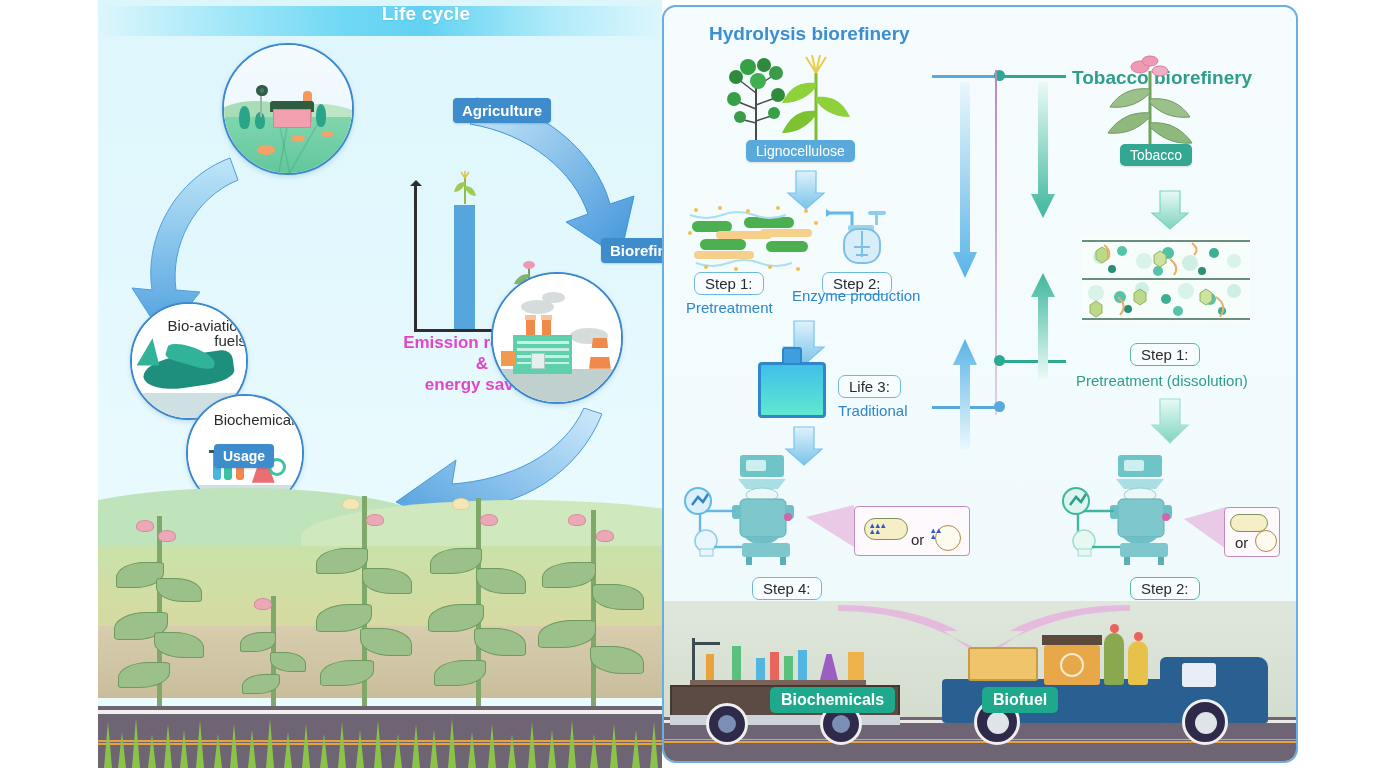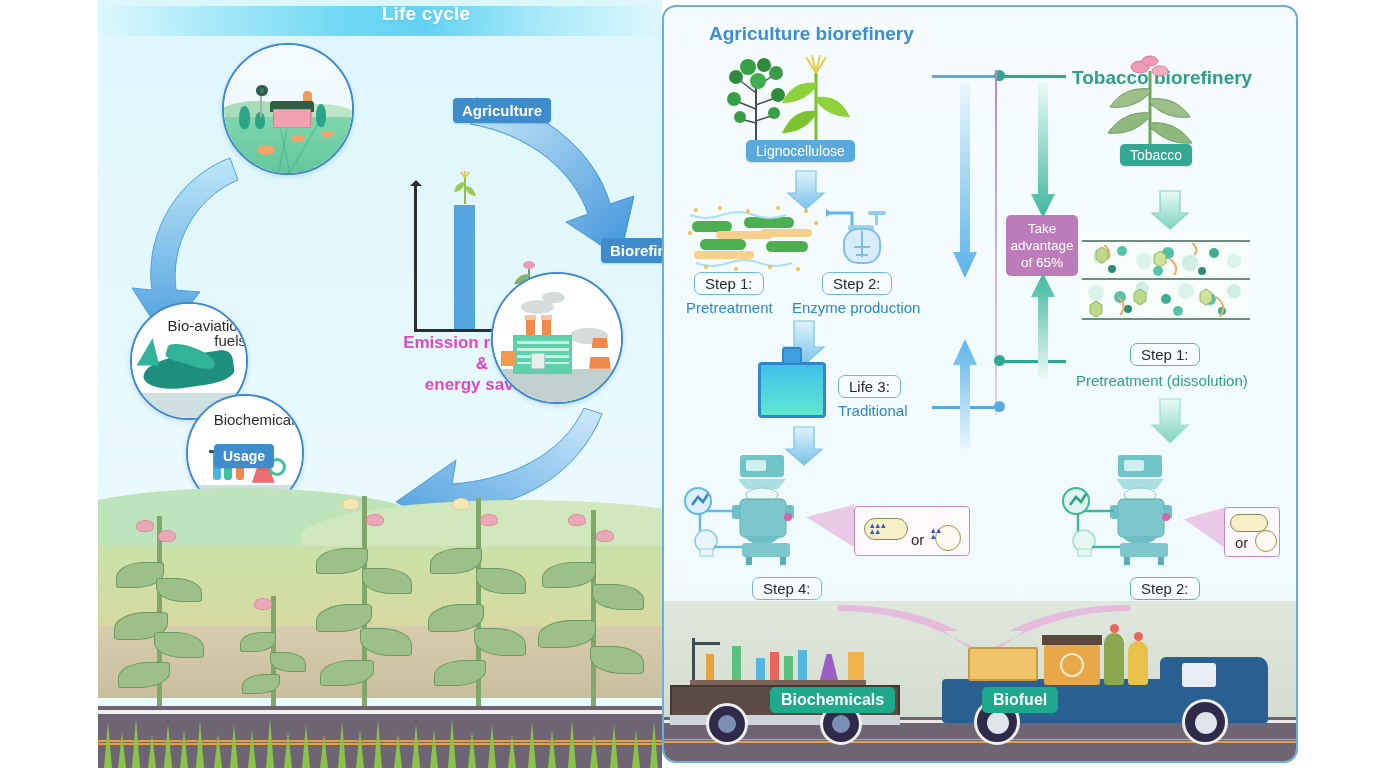--- a/index.html
+++ b/index.html
@@ -429,21 +429,21 @@
         <div class="grass-blade" style="left:492px; height:34px;"></div>
         <div class="grass-blade" style="left:512px; height:44px;"></div>
         <div class="grass-blade" style="left:534px; height:38px;"></div>
         <div class="grass-blade" style="left:552px; height:46px;"></div>
       </div>
     </div>
   </div>
 
   <div id="right-panel">
 
-    <div class="col-title" id="title-trad">Agriculture biorefinery</div>
+    <div class="col-title" id="title-trad">Hydrolysis biorefinery</div>
     <div class="col-title" id="title-tob">Tobacco biorefinery</div>
 
     <svg style="position:absolute;left:60px;top:46px;" width="130" height="100">
       <path d="M32 100 V24" stroke="#4a4a4a" stroke-width="2" fill="none"></path>
       <path d="M32 40 L14 26 M32 56 L12 48 M32 34 L50 22 M32 52 L54 44 M32 70 L16 66 M32 68 L50 62" stroke="#4a4a4a" stroke-width="1.4" fill="none"></path>
       <circle cx="12" cy="24" r="7" fill="#2f8a3c"></circle>
         <circle cx="24" cy="14" r="8" fill="#35a044"></circle>
       <circle cx="40" cy="12" r="7" fill="#2f8a3c"></circle>
         <circle cx="52" cy="20" r="7" fill="#3a9c46"></circle>
       <circle cx="10" cy="46" r="7" fill="#35a044"></circle>
@@ -500,21 +500,21 @@
       <path d="M8 10 H30 V24" stroke="#63b8e6" stroke-width="3" fill="none"></path>
       <path d="M4 6 l6 4 l-6 4 Z" fill="#63b8e6"></path>
       <rect x="26" y="22" width="26" height="6" rx="2" fill="#9cd4ef"></rect>
       <rect x="46" y="8" width="18" height="4" rx="2" fill="#8fcdec"></rect>
       <rect x="53" y="10" width="3" height="12" fill="#8fcdec"></rect>
       <rect x="22" y="26" width="36" height="34" rx="14" fill="#d7eefa" stroke="#7cc0e6" stroke-width="2"></rect>
       <path d="M40 28 V54" stroke="#7cc0e6" stroke-width="2"></path>
       <path d="M32 44 H48 M34 52 H46" stroke="#7cc0e6" stroke-width="2"></path>
     </svg>
     <div class="stage-label-box" style="left:158px; top:265px;">Step 2:</div>
-    <div class="stage-sub blue" style="left:128px; top:292px;">Enzyme production</div>
+    <div class="stage-sub blue" style="left:128px; top:280px;">Enzyme production</div>
 
     <svg class="fat-arrow" style="left:118px; top:312px;" width="44" height="48">
       <path d="M12 2 H32 V28 H42 L22 46 L2 28 H12 Z" fill="url(#ab1)" stroke="#79c3ea" stroke-width="1.2"></path>
     </svg>
 
     <div class="hydro-tank" style="left:94px; top:355px; width:68px; height:56px;"></div>
     <div style="position:absolute;left:118px;top:340px;width:20px;height:18px;background:#3f9ede;border:2px solid #2f86c8;border-radius:3px;"></div>
     <div class="stage-label-box" style="left:174px; top:368px;">Life 3:</div>
     <div class="stage-sub blue" style="left:174px; top:395px;">Traditional</div>
 
@@ -599,25 +599,20 @@
     </svg>
     <svg style="position:absolute;left:366px;top:264px;" width="26" height="108">
       <defs>
           <linearGradient id="ad2" x1="0" y1="1" x2="0" y2="0">
         <stop offset="0%" stop-color="#eafaf6"></stop>
             <stop offset="100%" stop-color="#3fb79e"></stop>
           </linearGradient>
         </defs>
       <path d="M8 108 H18 V26 H25 L13 2 L1 26 H8 Z" fill="url(#ad2)"></path>
     </svg>
-    <div id="take-advantage-badge">
-      <span>Take</span><br>
-      <span>advantage</span><br>
-      <span>of 65%</span>
-    </div>
 
     <svg style="position:absolute;left:432px;top:48px;" width="106" height="100">
       <path d="M54 100 V16" stroke="#6fa35d" stroke-width="3" fill="none"></path>
       <ellipse cx="44" cy="12" rx="9" ry="6" fill="#ef9ab4" stroke="#d97c99"></ellipse>
       <ellipse cx="64" cy="16" rx="8" ry="5" fill="#f3b0c4" stroke="#d97c99"></ellipse>
       <ellipse cx="54" cy="6" rx="8" ry="5" fill="#ef9ab4" stroke="#d97c99"></ellipse>
       <path d="M54 34 C34 32 22 40 14 52 C34 54 46 46 54 38 Z" fill="#9cc08a" stroke="#6e9a5f"></path>
       <path d="M54 44 C74 42 86 50 94 62 C74 64 62 56 54 48 Z" fill="#9cc08a" stroke="#6e9a5f"></path>
       <path d="M54 58 C34 56 20 66 12 78 C34 80 46 70 54 62 Z" fill="#8fb87d" stroke="#6e9a5f"></path>
       <path d="M54 68 C74 66 88 76 96 88 C76 90 62 80 54 72 Z" fill="#8fb87d" stroke="#6e9a5f"></path>

